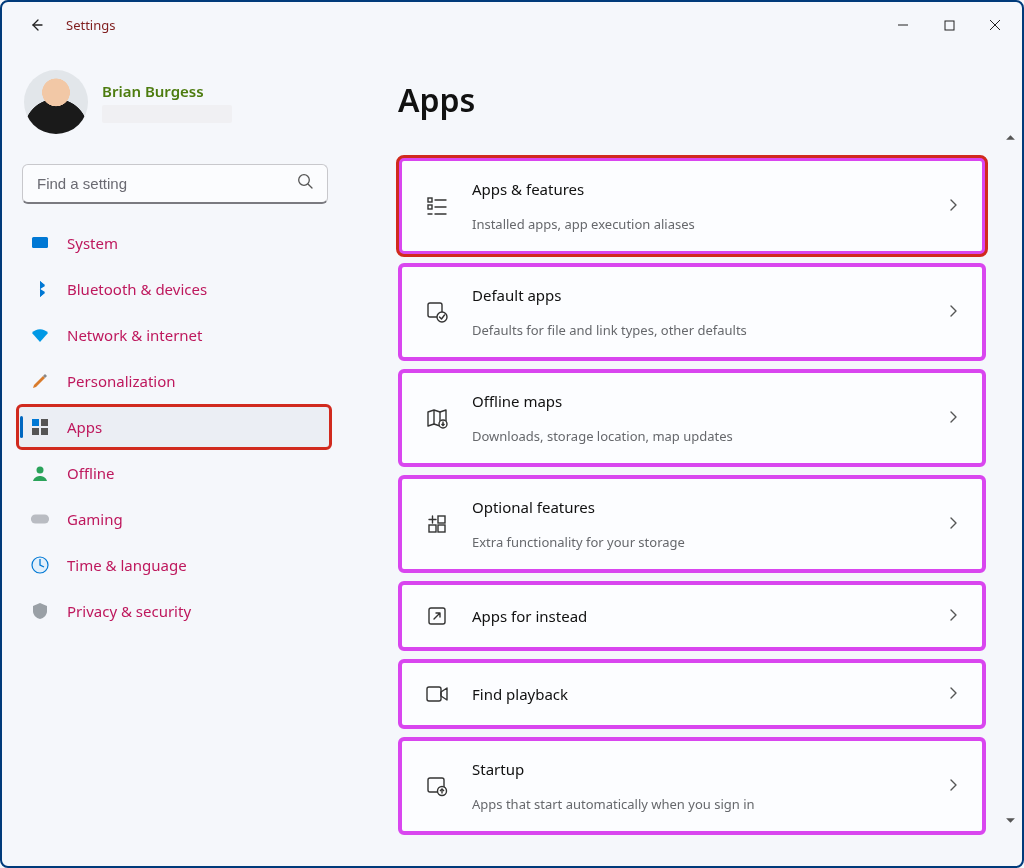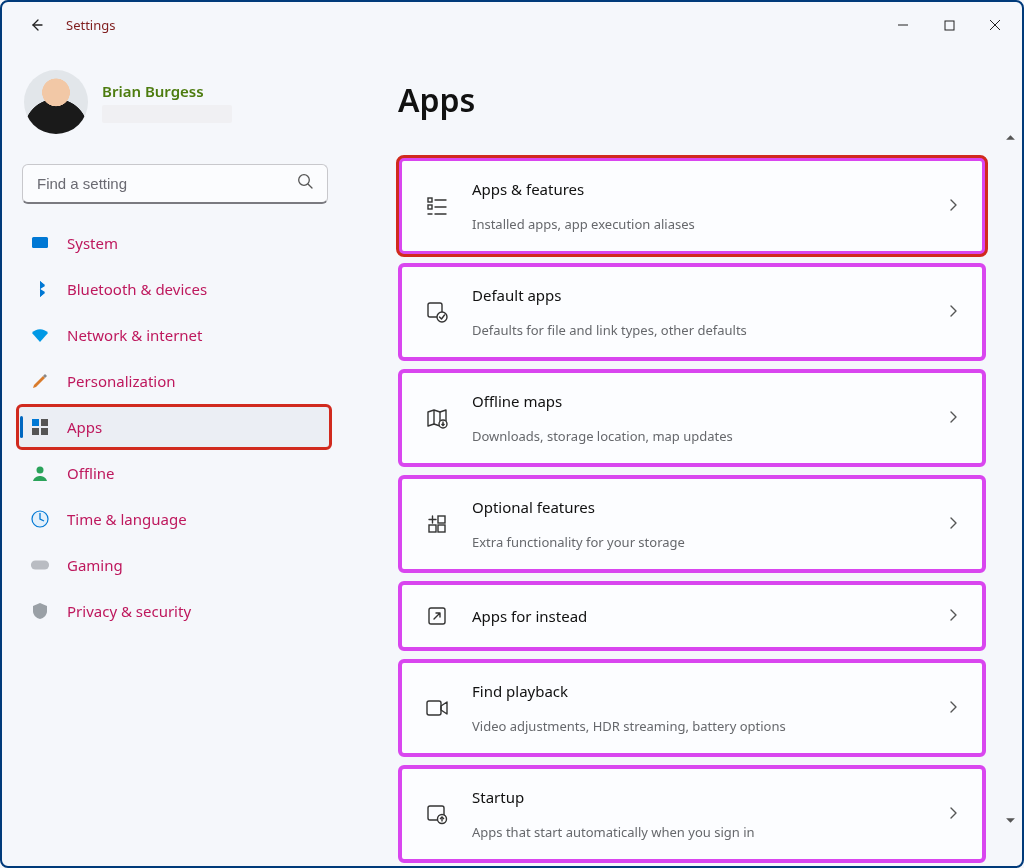--- a/index.html
+++ b/index.html
@@ -230,34 +230,34 @@
         <span class="nicon">
             <svg width="18" height="18" viewBox="0 0 18 18">
               <circle cx="9" cy="6" r="3.5" fill="#2aa35a"></circle>
               <path d="M2 17c1-4 5-5 7-5s6 1 7 5z" fill="#2aa35a"></path>
             </svg>
           </span>
         <span>Offline</span>
       </div>
       <div class="navitem">
         <span class="nicon">
+            <svg width="22" height="16" viewBox="0 0 22 16">
+              <rect x="1" y="3" width="20" height="10" rx="5" fill="#b9bcc2"></rect>
+            </svg>
+          </span>
+        <span>Gaming</span>
+      </div>
+      <div class="navitem">
+        <span class="nicon">
             <svg width="20" height="20" viewBox="0 0 20 20">
               <circle cx="10" cy="10" r="8" fill="#e3f0fb" stroke="#0078d4" stroke-width="1.2"></circle>
               <path d="M10 4v6l4 2" stroke="#0078d4" stroke-width="1.3" fill="none"></path>
             </svg>
           </span>
         <span>Time &amp; language</span>
-      </div>
-      <div class="navitem">
-        <span class="nicon">
-            <svg width="22" height="16" viewBox="0 0 22 16">
-              <rect x="1" y="3" width="20" height="10" rx="5" fill="#b9bcc2"></rect>
-            </svg>
-          </span>
-        <span>Gaming</span>
       </div>
       <div class="navitem">
         <span class="nicon">
             <svg width="18" height="18" viewBox="0 0 18 18">
               <path d="M9 1l7 3v5c0 4-3 7-7 8-4-1-7-4-7-8V4z" fill="#9aa0a6"></path>
             </svg>
           </span>
         <span>Privacy &amp; security</span>
       </div>
     </nav>
@@ -355,21 +355,20 @@
 
       <div class="card">
         <span class="cicon">
             <svg width="24" height="20" viewBox="0 0 24 20" fill="none" stroke="#333" stroke-width="1.4">
               <rect x="2" y="3" width="14" height="14" rx="2"></rect>
               <path d="M16 8l6-4v12l-6-4z" stroke-linejoin="round"></path>
             </svg>
           </span>
         <div class="ctext">
           <div class="ct">Find playback</div>
-          <div class="cs">Video adjustments, HDR streaming, battery options</div>
         </div>
         <span class="chev"><svg width="14" height="14" viewBox="0 0 14 14">
               <path d="M5 2l5 5-5 5" stroke="#555" stroke-width="1.4" fill="none" stroke-linecap="round" stroke-linejoin="round"></path>
             </svg></span>
       </div>
 
       <div class="card">
         <span class="cicon">
             <svg width="24" height="22" viewBox="0 0 24 22" fill="none" stroke="#333" stroke-width="1.4">
               <rect x="3" y="3" width="16" height="14" rx="2"></rect>

